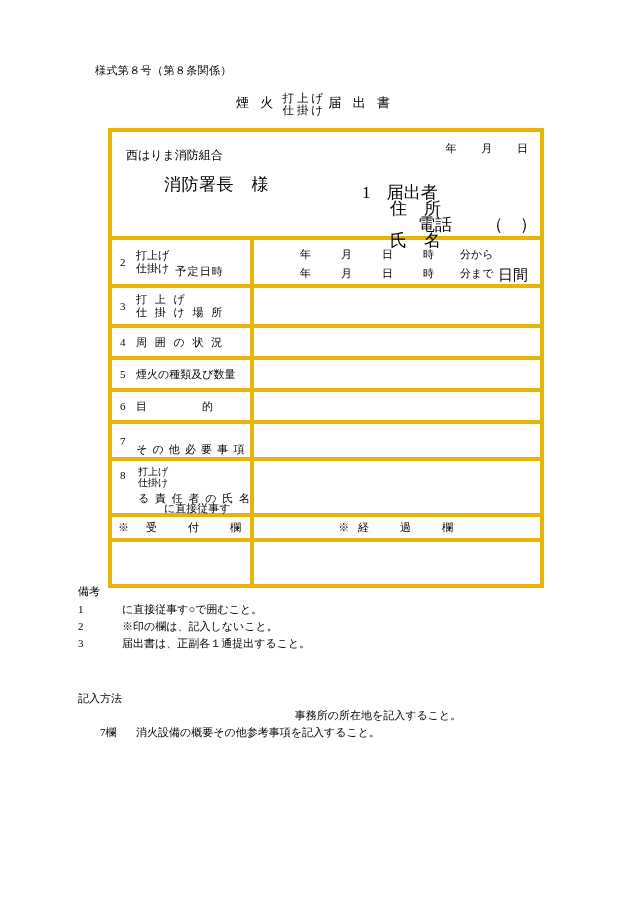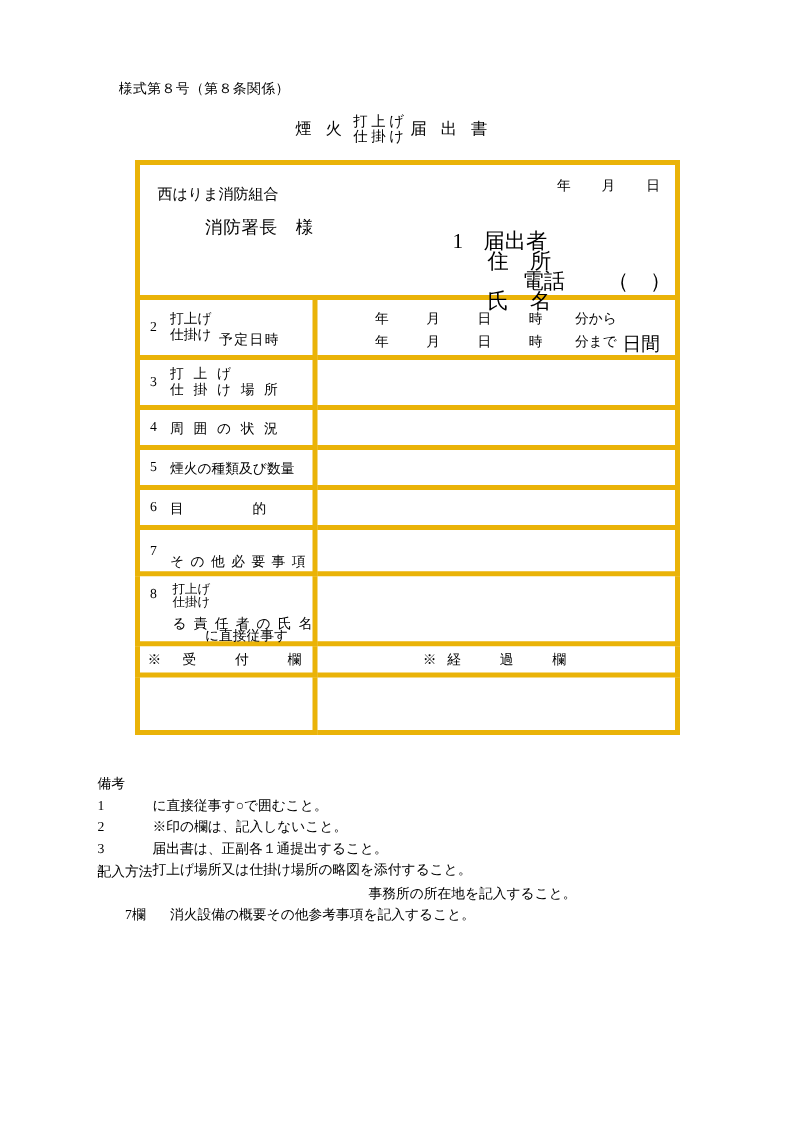--- a/index.html
+++ b/index.html
@@ -93,21 +93,21 @@
     position: absolute;
     left: 14px;
     top: 15px;
     font-size: 12px;
     white-space: nowrap;
   }
   .addressee2 {
     position: absolute;
     left: 52px;
     top: 41px;
-    font-size: 14px;
+    font-size: 17px;
     white-space: nowrap;
     letter-spacing: 0.5px;
   }
   .submitter {
     position: absolute;
     left: 250px;
     top: 53px;
     font-size: 17px;
     line-height: 16px;
     white-space: nowrap;
@@ -204,21 +204,20 @@
   .rblank { height: 42px; }
 
   
   .notes {
     position: absolute;
     left: 78px;
     top: 583px;
     font-size: 11px;
     line-height: 17px;
     width: 520px;
-    margin-top: 36px;
   }
   .notes .hd { margin-bottom: 1px; }
   .notes .item {
     padding-left: 22px;
     text-indent: -22px;
     margin-left: 22px;
     white-space: nowrap;
   }
   .notes .item .n {
     display: inline-block;
@@ -400,23 +399,20 @@
     <div class="hd">備考</div>
     <div class="item">
       <span class="n">1</span><span>に直接従事す○で囲むこと。</span>
     </div>
     <div class="item">
       <span class="n">2</span><span>※印の欄は、記入しないこと。</span>
     </div>
     <div class="item">
       <span class="n">3</span><span>届出書は、正副各１通提出すること。</span>
     </div>
-    <div class="item">
-      <span class="n">4</span><span>打上げ場所又は仕掛け場所の略図を添付すること。</span>
-    </div>
   </div>
 
   <div class="notes2">
     <div class="hd">記入方法</div>
     <div class="cont">事務所の所在地を記入すること。</div>
     <div class="item">
       <span class="n">7欄</span><span>消火設備の概要その他参考事項を記入すること。</span>
     </div>
   </div>
 

